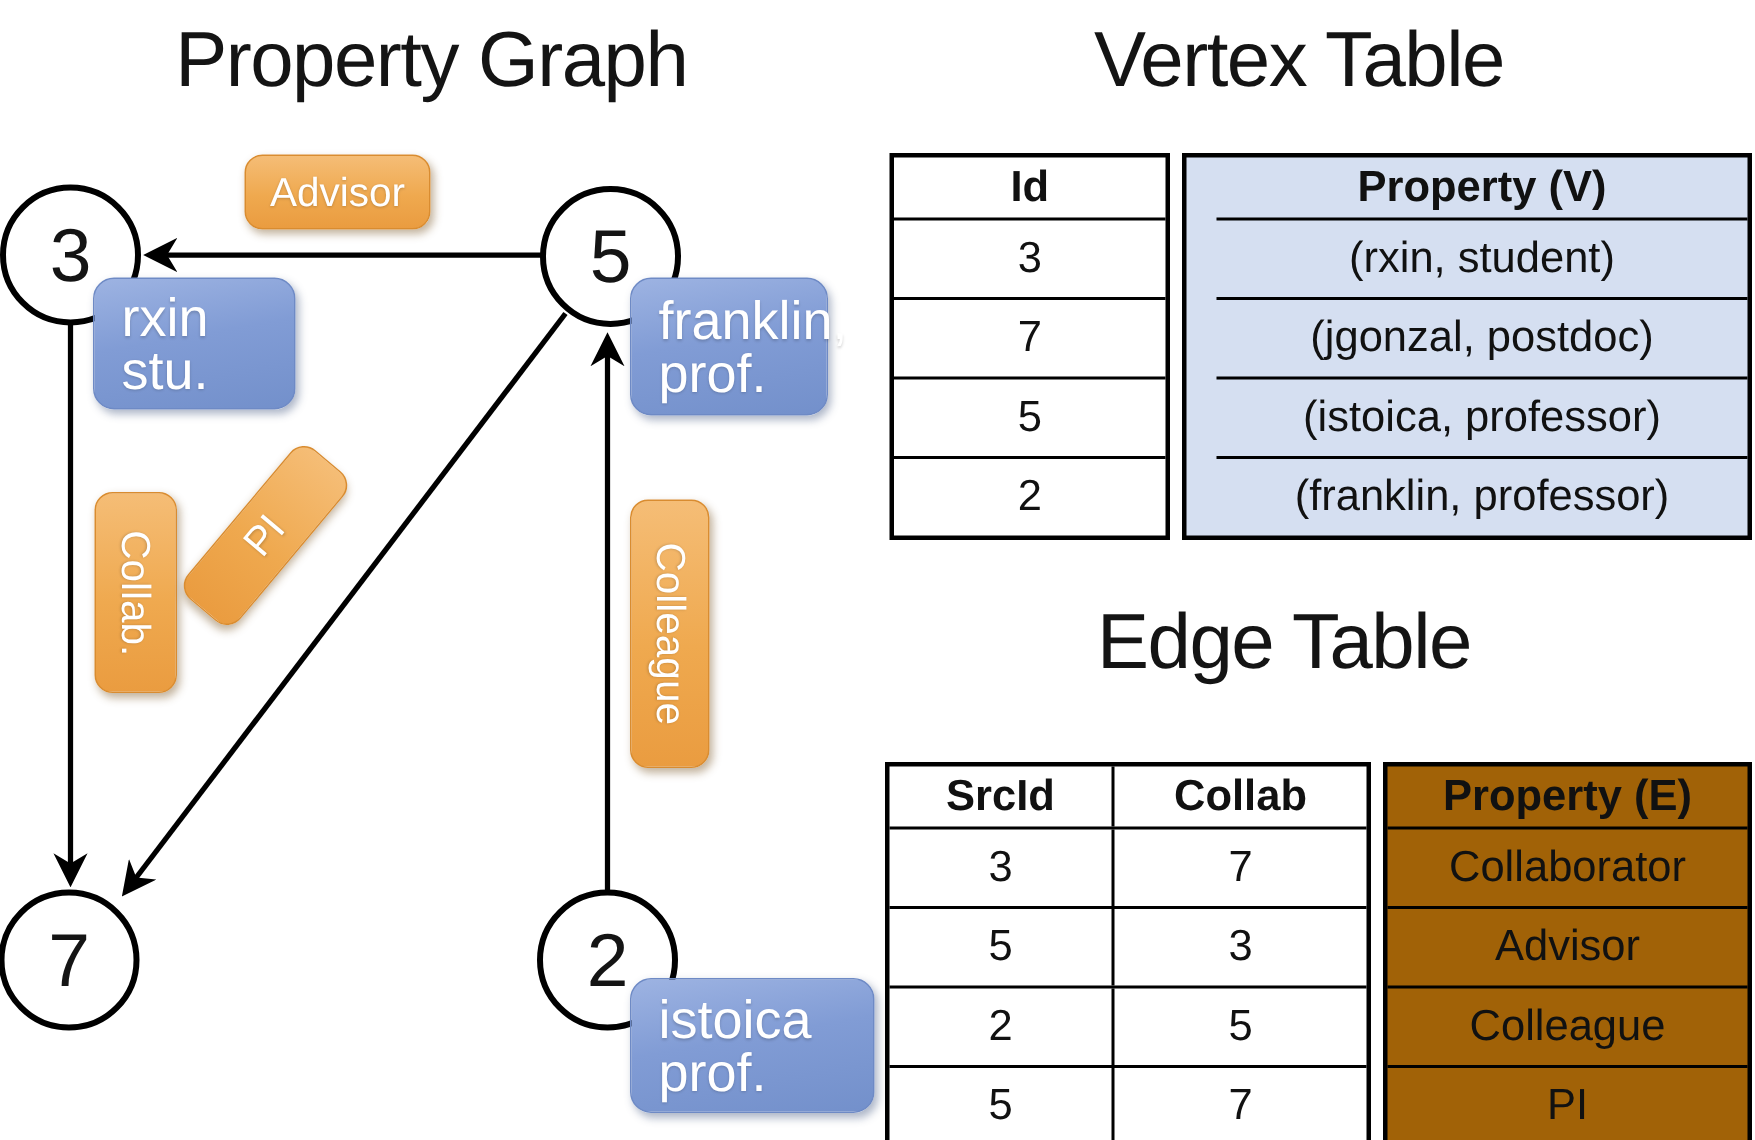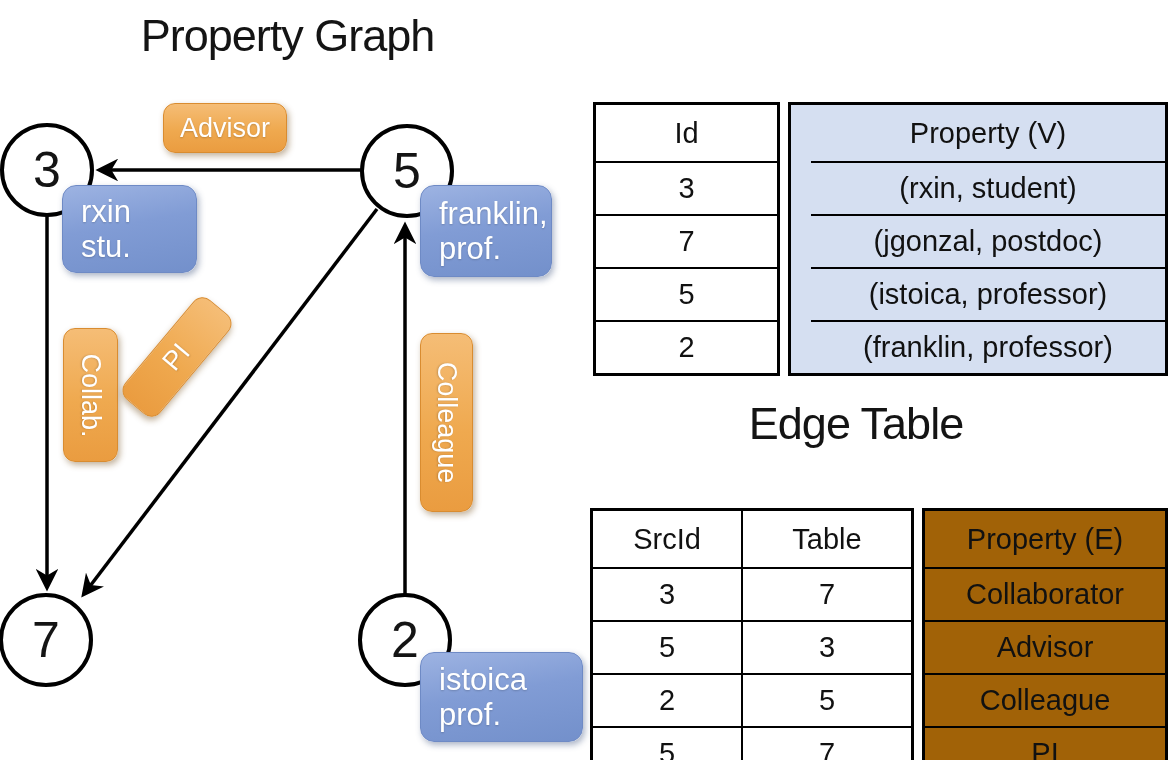--- a/index.html
+++ b/index.html
@@ -1,37 +1,37 @@
 <!DOCTYPE html>
 <html><head>
 <meta charset="utf-8">
 <style>
   html,body{margin:0;padding:0;background:#ffffff;}
   #canvas{
     position:relative;width:1170px;height:760px;background:#ffffff;
     font-family:"Liberation Sans",sans-serif;overflow:hidden;color:#111;
   }
   .title{
-    position:absolute;text-align:center;font-size:45px;font-weight:400;
+    position:absolute;text-align:center;font-size:52px;font-weight:400;
     letter-spacing:-1px;color:#141414;white-space:nowrap;
   }
   
   #edge-svg{position:absolute;left:0;top:0;z-index:2;}
   .node{
     position:absolute;width:94px;height:94px;box-sizing:border-box;
     border:4px solid #000;border-radius:50%;background:#fff;z-index:3;
     display:flex;align-items:center;justify-content:center;
     font-size:50px;font-weight:400;color:#141414;
   }
   .vlabel{
     position:absolute;z-index:4;box-sizing:border-box;border-radius:14px;
     background:linear-gradient(170deg,#9db3e2 0%,#819cd5 45%,#7390cb 100%);
     border:1px solid #6e8ac5;
     box-shadow:2px 3px 6px rgba(70,90,130,0.45);
-    color:#fff;font-size:31px;line-height:35px;
+    color:#fff;font-size:36px;line-height:35px;
     display:flex;flex-direction:column;justify-content:center;
     padding-left:18px;text-shadow:0 1px 2px rgba(0,0,0,0.18);
   }
   .elabel{
     position:absolute;z-index:5;box-sizing:border-box;border-radius:12px;
     background:linear-gradient(180deg,#f5bd76 0%,#efa94f 55%,#ea9c40 100%);
     border:1px solid #d98c30;
     box-shadow:2px 3px 6px rgba(120,85,35,0.45);
     color:#fff;font-size:27px;
     display:flex;align-items:center;justify-content:center;
@@ -39,35 +39,36 @@
   }
   .vtext{transform:rotate(90deg);white-space:nowrap;}
   .vtext-up{transform:rotate(-90deg);white-space:nowrap;}
   
   .tbl{position:absolute;display:flex;gap:8px;z-index:1;}
   .tcol{box-sizing:border-box;border:3px solid #000;background:#fff;}
   .trow{
     box-sizing:border-box;height:53px;display:flex;align-items:center;
     justify-content:center;font-size:29px;border-top:2px solid #000;
   }
-  .trow.hdr{height:56px;border-top:none;font-weight:normal;border-radius:18px;}
+  .trow.hdr{height:40px;border-top:none;font-weight:bold;border-radius:18px;}
   .split{display:flex;align-items:stretch;}
   .split .cell{
     display:flex;align-items:center;justify-content:center;box-sizing:border-box;
   }
   .split .cell.right{border-left:2px solid #000;}
   .bg-blue{background:#d5dff1;}
   .bg-peach{background:#a16207;}
 </style>
 </head>
 <body>
 
 <div id="canvas">
 
   <div class="title" style="left:0;top:10px;width:575px;">Property Graph</div>
+  <div class="title" style="left:576px;top:10px;width:580px;">Vertex Table</div>
   <div class="title" style="left:566px;top:398px;width:580px;">Edge Table</div>
 
   <svg id="edge-svg" width="560" height="760" viewBox="0 0 560 760">
     <defs>
       <marker id="arrow" viewBox="0 0 10 10" refX="8" refY="5" markerWidth="6.5" markerHeight="6.5" orient="auto-start-reverse">
         <path d="M0,0 L10,5 L0,10 L3,5 Z" fill="#000"></path>
       </marker>
     </defs>
     <line x1="362" y1="170" x2="100" y2="170" stroke="#000" stroke-width="3.5" marker-end="url(#arrow)"></line>
     <line x1="47" y1="216" x2="47" y2="587" stroke="#000" stroke-width="3.5" marker-end="url(#arrow)"></line>
@@ -128,21 +129,21 @@
       <div class="trow">(jgonzal, postdoc)</div>
       <div class="trow">(istoica, professor)</div>
       <div class="trow">(franklin, professor)</div>
     </div>
   </div>
 
   <div class="tbl" style="left:590px;top:508px;">
     <div class="tcol" style="width:324px;">
       <div class="trow hdr split" style="padding:0;">
         <span class="cell" style="width:148px;height:100%;">SrcId</span>
-        <span class="cell right" style="flex:1;height:100%;">Table</span>
+        <span class="cell right" style="flex:1;height:100%;">Collab</span>
       </div>
       <div class="trow split">
         <span class="cell" style="width:148px;height:100%;">3</span>
         <span class="cell right" style="flex:1;height:100%;">7</span>
       </div>
       <div class="trow split">
         <span class="cell" style="width:148px;height:100%;">5</span>
         <span class="cell right" style="flex:1;height:100%;">3</span>
       </div>
       <div class="trow split">

